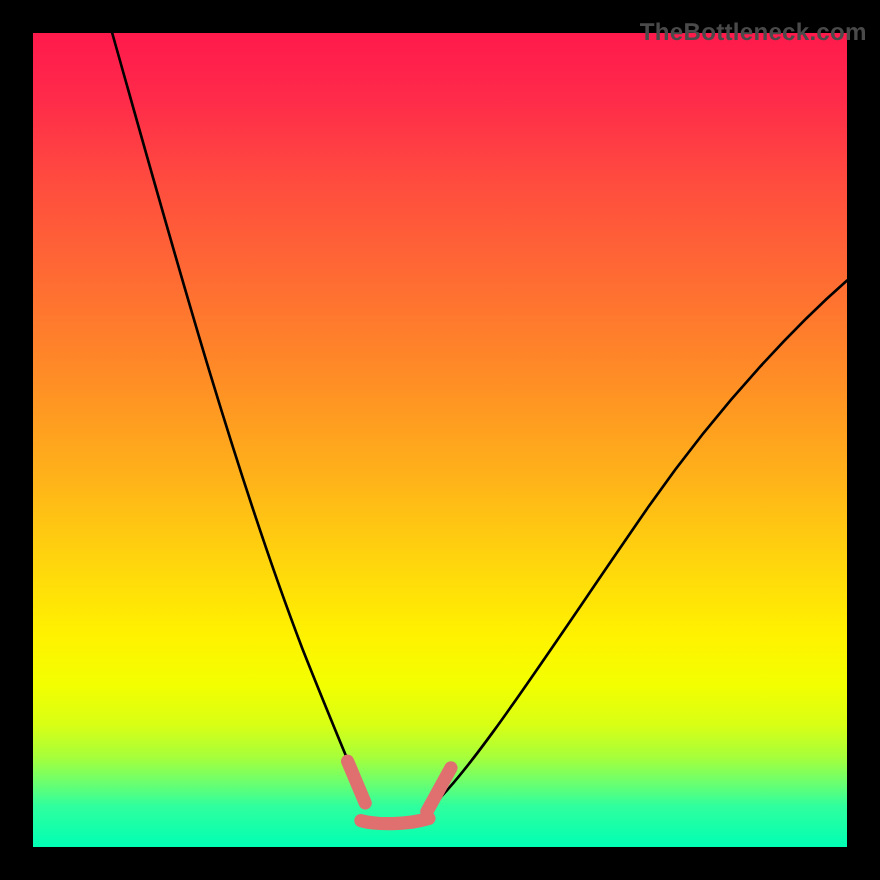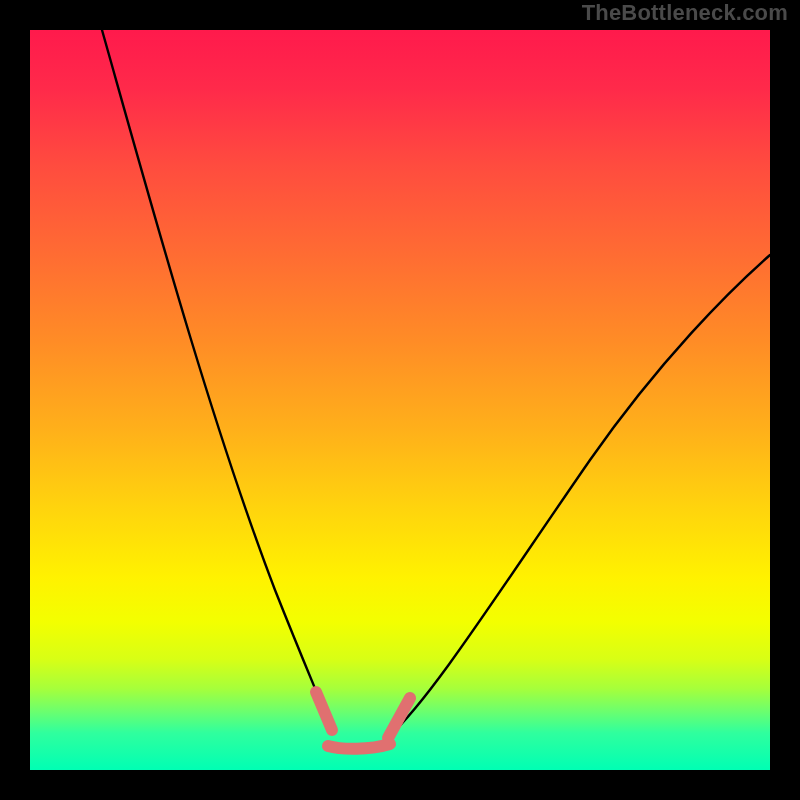--- a/index.html
+++ b/index.html
@@ -12,21 +12,21 @@
     font-family: Arial, Helvetica, sans-serif;
   }
   .frame {
     position: relative;
     width: 800px;
     height: 800px;
     background: #000;
   }
   .watermark {
     position: absolute;
-    top: 0;
+    top: 16px;
     right: 12px;
     color: #4a4a4a;
     font-size: 22px;
     font-weight: 600;
     letter-spacing: 0.2px;
     z-index: 5;
   }
   .plot-area {
     position: absolute;
     left: 30px;

